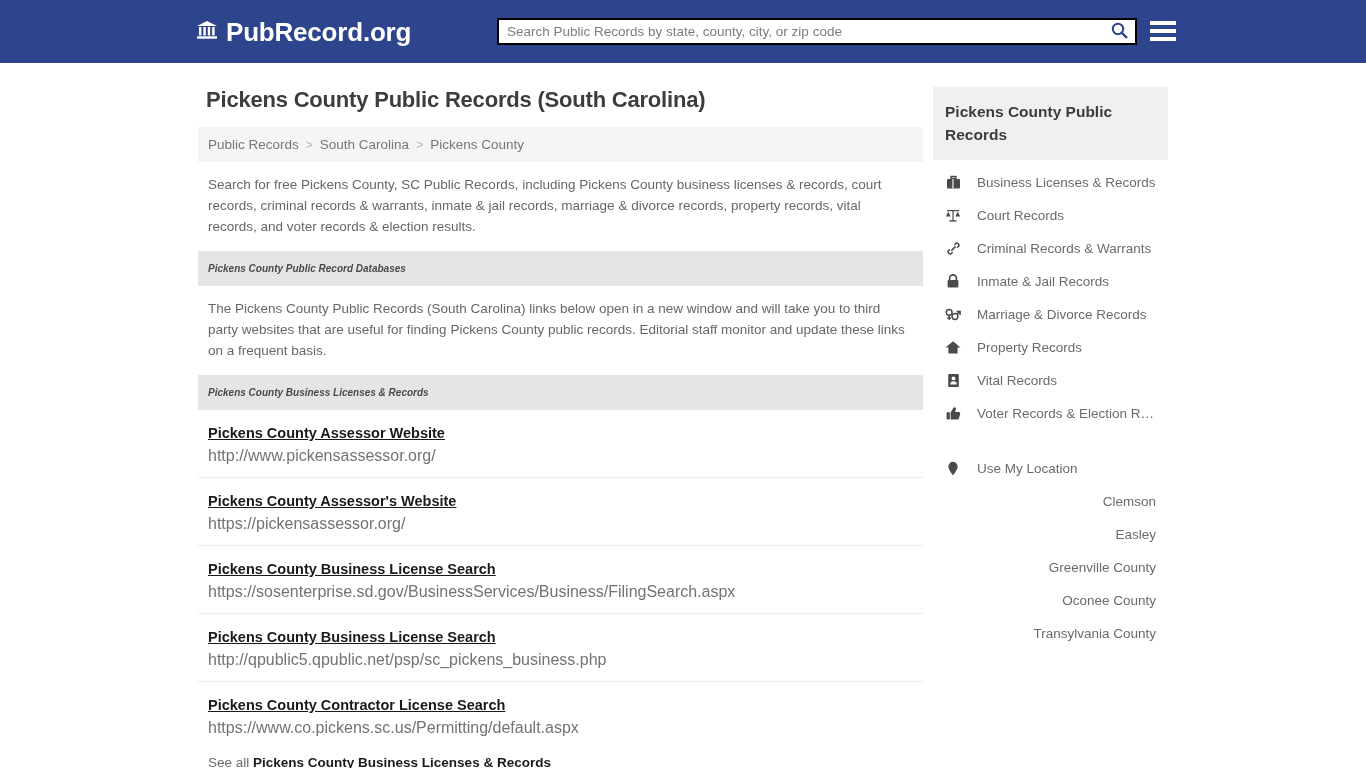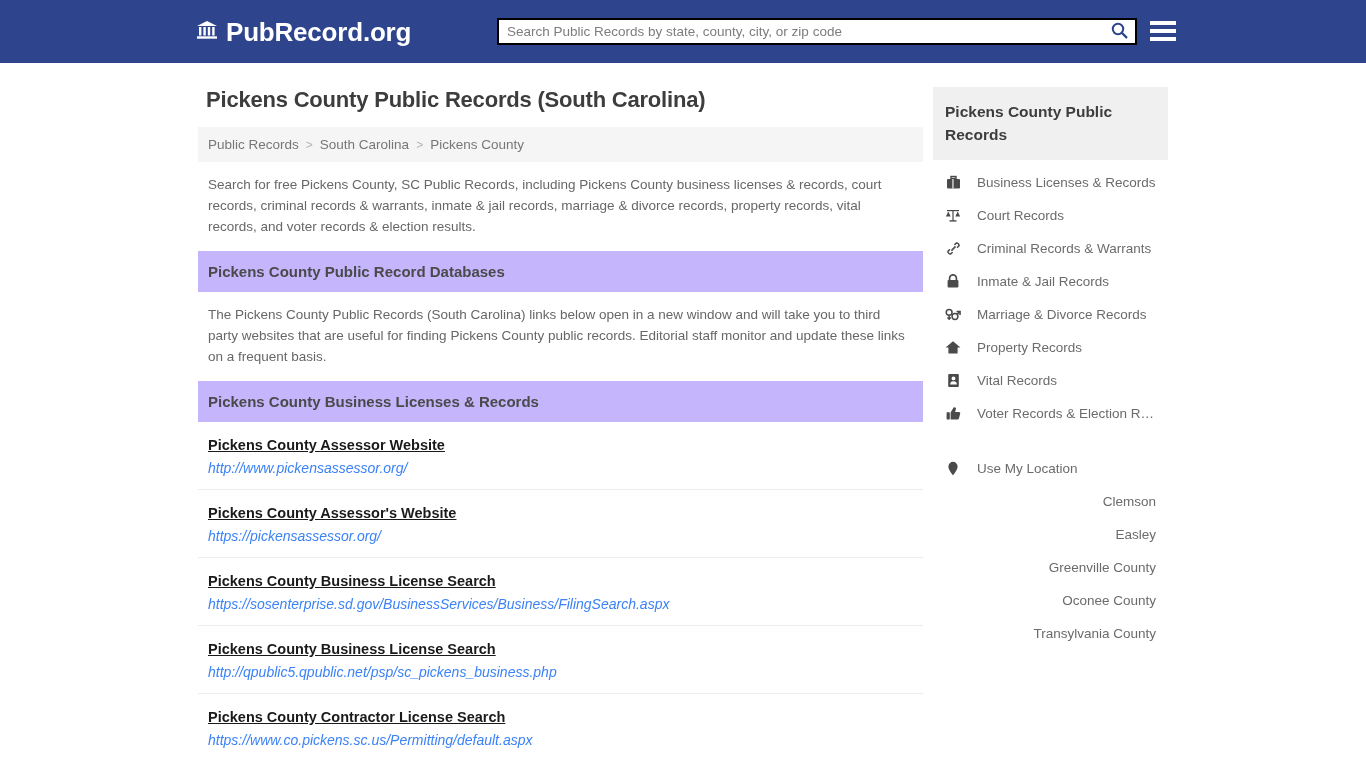--- a/index.html
+++ b/index.html
@@ -122,50 +122,50 @@
   .lead {
     font-size: 13.5px;
     line-height: 21px;
     color: #676767;
     padding: 12px 10px 14px 10px;
     margin: 0;
   }
 
   
   .section-head {
-    background: #c4b5fd;
+    background: #e5e5e5;
     padding: 12px 10px;
-    font-size: 15px;
+    font-size: 10px;
     font-weight: bold;
     color: #4a4a4a;
     margin: 0;
+    font-style: italic;
   }
 
   
   .link-list { margin: 0; padding: 0; list-style: none; }
   .link-item {
     padding: 14px 10px 13px 10px;
     border-bottom: 1px solid #ececec;
   }
   .link-item:last-of-type { border-bottom: 0; }
   .link-title {
     display: inline-block;
     font-size: 14.5px;
     font-weight: bold;
     color: #1a1a1a;
     text-decoration: underline;
     margin-bottom: 7px;
   }
   .link-url {
     display: block;
-    font-size: 14px;
-    color: #3b82f6;
+    font-size: 16px;
+    color: #737373;
     text-decoration: none;
     line-height: 16px;
-    font-style: italic;
   }
   .see-all {
     padding: 6px 10px 16px 10px;
     font-size: 13.5px;
     color: #6b6b6b;
   }
   .see-all a {
     color: #1a1a1a;
     font-weight: bold;
     text-decoration: underline;

